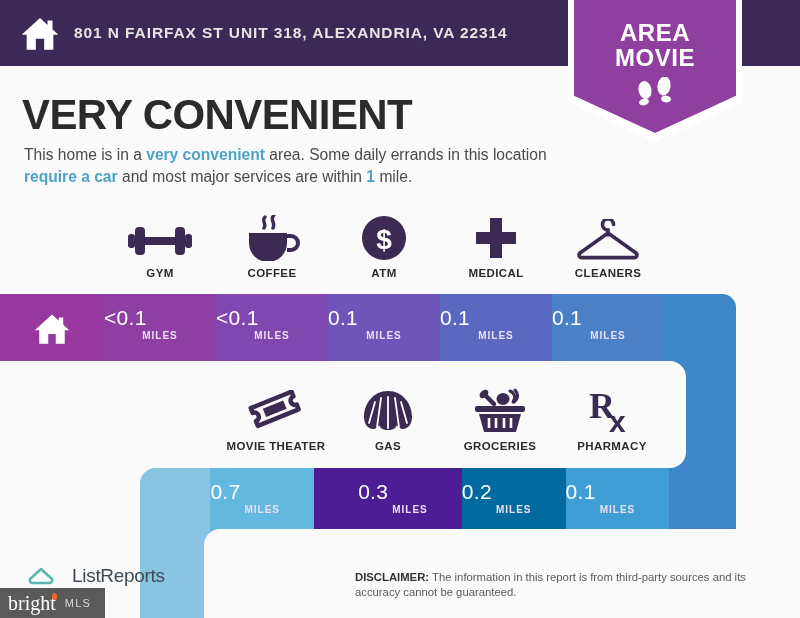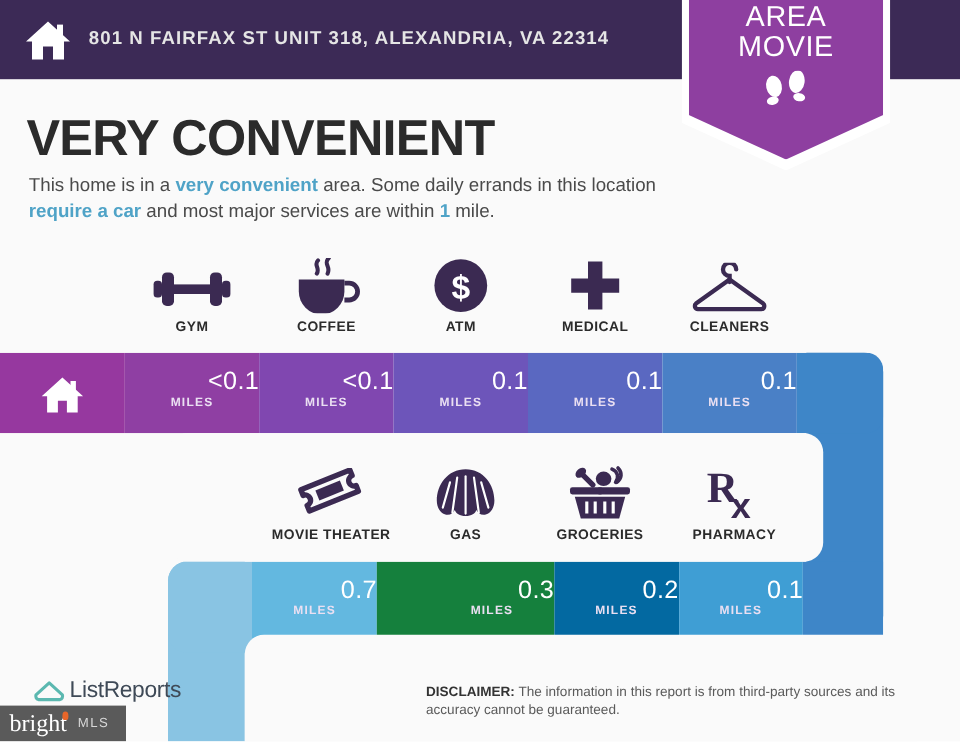--- a/index.html
+++ b/index.html
@@ -54,24 +54,24 @@
   .badge-outline {
     position: absolute;
     left: 568px; top: 0;
     width: 174px; height: 142px;
     background: #ffffff;
     -webkit-clip-path: polygon(0 0, 100% 0, 100% 72%, 50% 100%, 0 72%);
     clip-path: polygon(0 0, 100% 0, 100% 72%, 50% 100%, 0 72%);
     z-index: 4;
   }
   .badge-title {
-    margin-top: 2px;
+    margin-top: 20px;
     color: #ffffff;
     font-size: 24px;
-    font-weight: normal;
+    font-weight: bold;
     line-height: 25px;
     letter-spacing: 0.5px;
     text-align: center;
   }
   .badge-feet {
     margin-top: 7px;
     display: block;
     margin-left: auto; margin-right: auto;
   }
 
@@ -152,21 +152,21 @@
     width: 560px; height: 95px;
     background: #fafafa;
     border-radius: 16px 0 0 0;
     z-index: 3;
   }
 
   .seg-val {
     color: #ffffff;
     font-size: 21px;
     font-weight: normal;
-    text-align: right;
+    text-align: left;
     line-height: 22px;
     padding-top: 13px;
     letter-spacing: 0.3px;
   }
   .seg-unit {
     color: #eadff2;
     font-size: 10px;
     font-weight: bold;
     text-align: center;
     letter-spacing: 1px;
@@ -217,21 +217,21 @@
   .disclaimer b { color: #333333; }
 
   .listreports {
     position: absolute;
     left: 28px; top: 565px;
     display: flex;
     align-items: center;
     z-index: 6;
   }
   .lr-name {
-    margin-left: 4px;
+    margin-left: 18px;
     font-size: 19px;
     color: #3f4a57;
     letter-spacing: -0.3px;
   }
 
   .brightmls {
     position: absolute;
     left: 0px; top: 588px;
     width: 105px; height: 30px;
     background: #5a5a5a;
@@ -442,21 +442,21 @@
     </div>
   </div>
 
   <div class="bar-connector-left" style="background: rgb(137, 196, 227);"></div>
   <div class="bar-row2">
     <div class="seg" style="width: 76px; background: rgb(137, 196, 227);"></div>
     <div class="seg" style="width: 112px; background: rgb(99, 184, 224);">
       <div class="seg-val">0.7</div>
       <div class="seg-unit">MILES</div>
     </div>
-    <div class="seg" style="width: 112px; background: #15803d; padding-left: 44px;">
+    <div class="seg" style="width: 112px; background: #4c1d95; padding-left: 44px;">
       <div class="seg-val">0.3</div>
       <div class="seg-unit">MILES</div>
     </div>
     <div class="seg" style="width: 112px; background: #0369a1;">
       <div class="seg-val">0.2</div>
       <div class="seg-unit">MILES</div>
     </div>
     <div class="seg" style="width: 112px; background: rgb(63, 158, 212);">
       <div class="seg-val">0.1</div>
       <div class="seg-unit">MILES</div>

